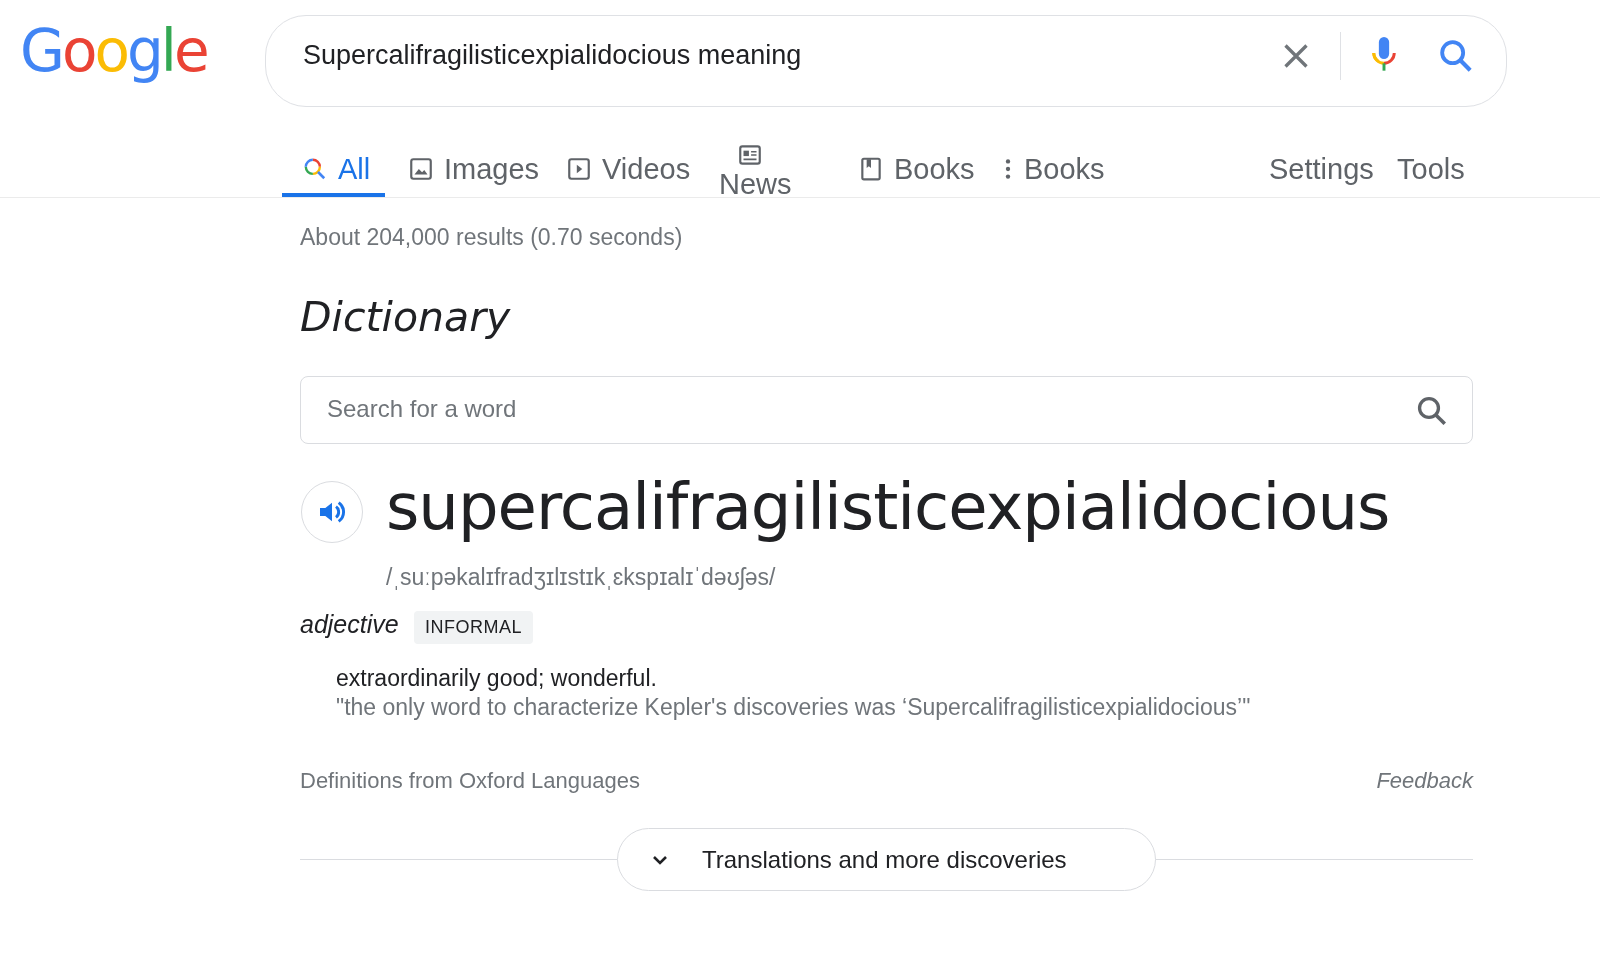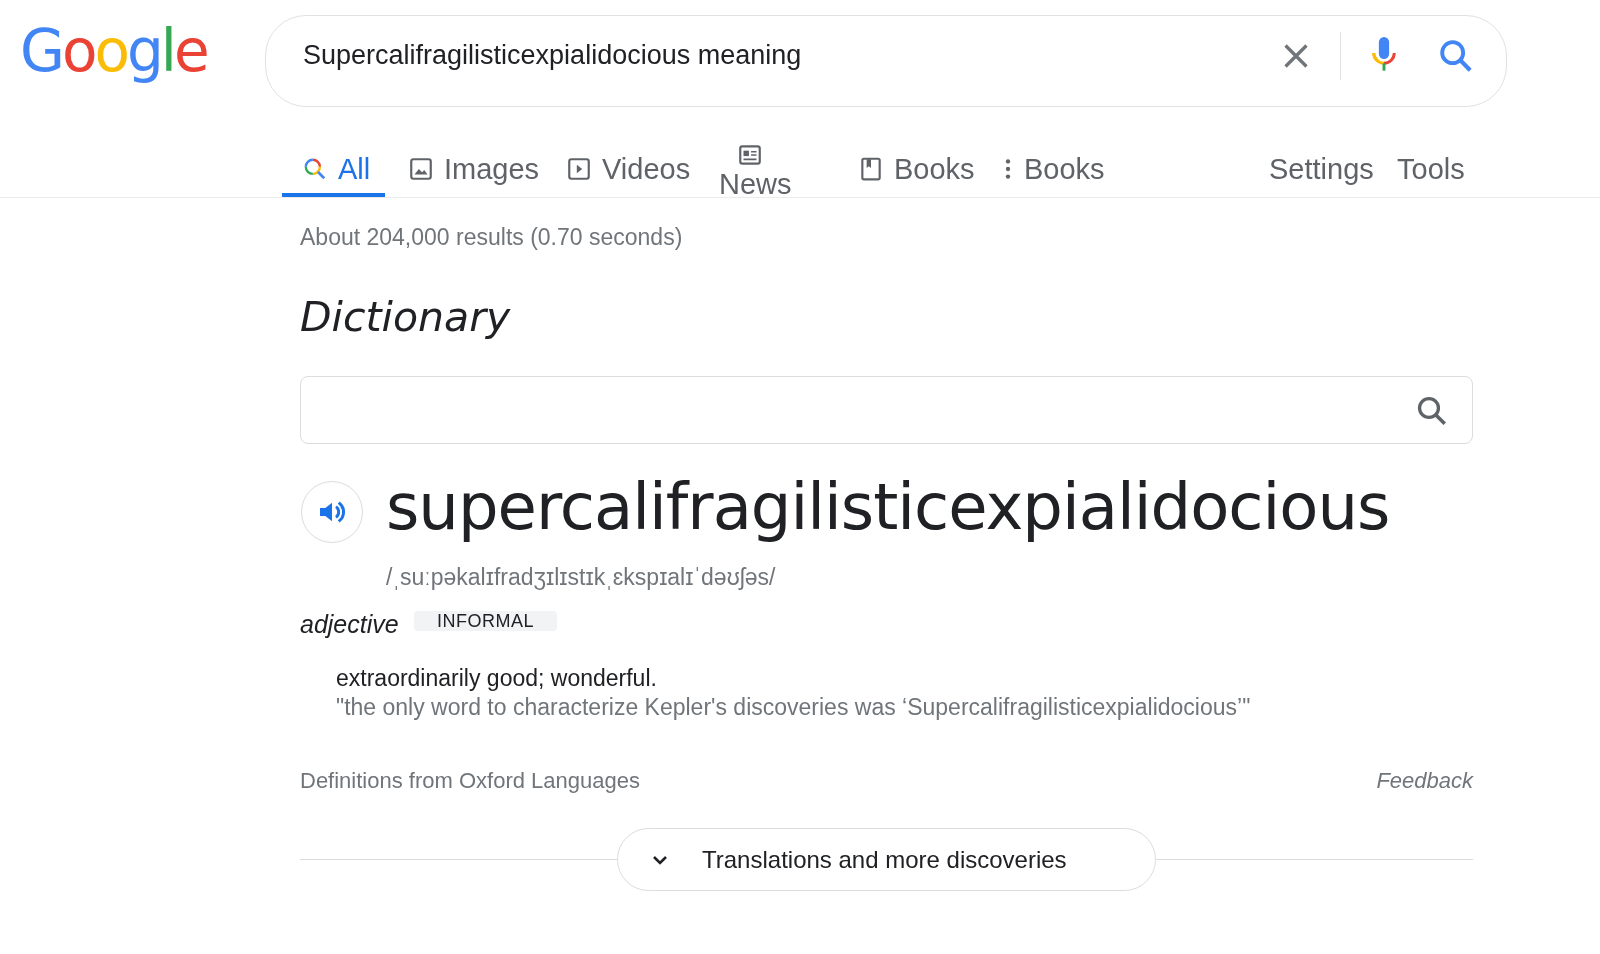--- a/index.html
+++ b/index.html
@@ -61,21 +61,21 @@
     position: absolute; left: 301px; top: 481px; width: 62px; height: 62px;
     border: 1px solid #dadce0; border-radius: 50%; box-sizing: border-box; cursor: pointer;
     display: flex; align-items: center; justify-content: center;
   }
   .headword { position: absolute; left: 386px; top: 470px; font-size: 64px; color: #202124;
     font-family: "DejaVu Sans", sans-serif; letter-spacing: -1px; }
   .phonetic { position: absolute; left: 386px; top: 564px; font-size: 23px; color: #70757a; }
 
   .pos { position: absolute; left: 300px; top: 610px; font-size: 25px; font-style: italic; color: #202124; }
   .label-badge {
-    position: absolute; left: 414px; top: 611px; height: 20px; padding: 0 23px;
+    position: absolute; left: 414px; top: 611px; height: 33px; padding: 0 11px;
     background: #f1f3f4; border-radius: 4px; font-size: 18px; color: #202124;
     display: flex; align-items: center; letter-spacing: 0.5px;
   }
   .definition { position: absolute; left: 336px; top: 665px; font-size: 23px; color: #202124; }
   .example { position: absolute; left: 336px; top: 694px; font-size: 23px; color: #70757a; white-space: nowrap; }
 
   .source { position: absolute; left: 300px; top: 768px; font-size: 22px; color: #70757a; }
   .feedback { position: absolute; right: 127px; top: 768px; font-size: 22px; font-style: italic; color: #70757a; cursor: pointer; }
 
   .more-rule { position: absolute; left: 300px; top: 859px; width: 1173px; height: 1px; background: #dadce0; }
@@ -186,20 +186,21 @@
     <span>Tools</span>
   </div>
 </div>
 <div class="tabs-rule"></div>
 
 <div class="result-stats">About 204,000 results (0.70 seconds)</div>
 
 <div class="dict-heading">Dictionary</div>
 
 <div class="word-search">
+  <input type="text" placeholder="Search for a word" style="">
   <div class="ws-icon">
     <svg width="36" height="36" viewBox="0 0 24 24">
       <circle cx="10" cy="10" r="6.3" stroke="#5f6368" stroke-width="2.2" fill="none"></circle>
       <path d="M14.6 14.6 L20.5 20.5" stroke="#5f6368" stroke-width="2.4"></path>
     </svg>
   </div>
 </div>
 
 <div class="speaker">
   <svg width="32" height="32" viewBox="0 0 24 24">

